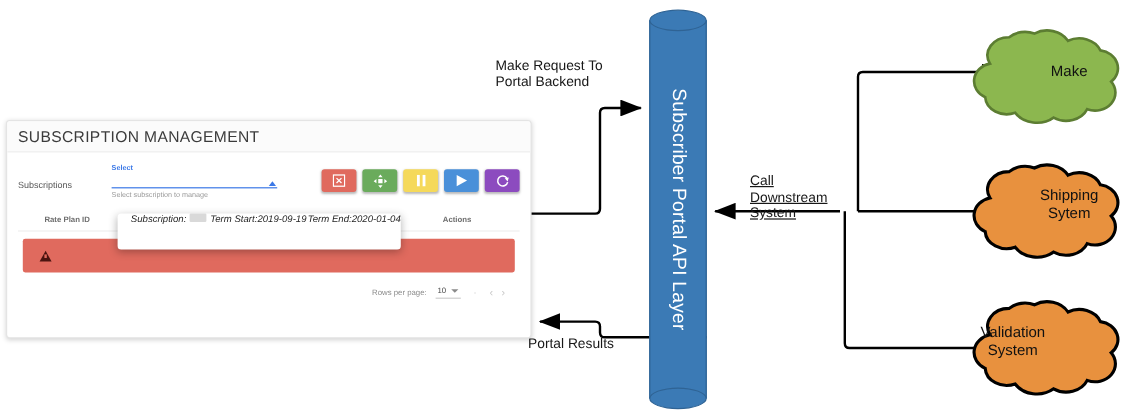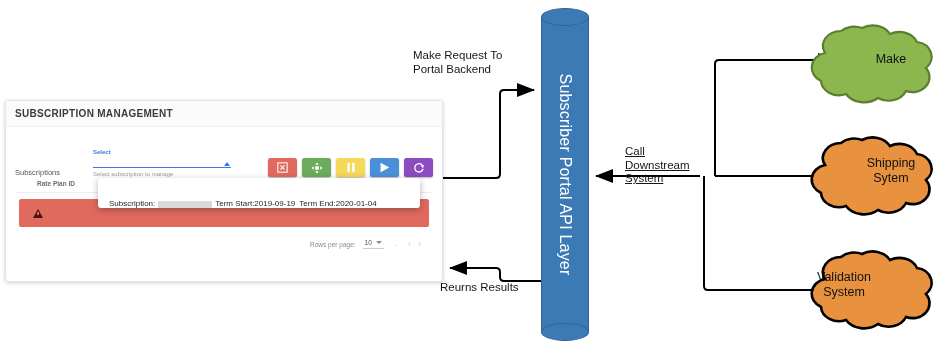--- a/index.html
+++ b/index.html
@@ -34,33 +34,33 @@
   .panel-header {
     height: 26px;
     background: #fbfbfb;
     border-bottom: 1px solid #eeeeee;
     display: flex;
     align-items: center;
     padding-left: 9px;
     box-sizing: border-box;
   }
   .panel-header-title {
-    font-size: 10px;
-    font-weight: bold;
+    font-size: 13px;
+    font-weight: normal;
     letter-spacing: 0.3px;
     color: #3b3b3b;
     text-align: center;
   }
   .panel-body {
     position: relative;
     padding: 6px 9px 0 9px;
   }
   .form-row {
     display: flex;
-    align-items: flex-end;
+    align-items: flex-start;
     height: 44px;
   }
   .field-label {
     font-size: 7.5px;
     color: #555555;
     width: 78px;
     padding-top: 17px;
     box-sizing: border-box;
   }
   .select-wrap {
@@ -177,33 +177,34 @@
     border-top: 3.5px solid #8a8a8a;
   }
   .page-range { color: #c9c9c9; padding: 0 4px; }
   .chev { color: #c9c9c9; font-size: 9px; cursor: pointer; }
 
   
   #tooltip-card {
     position: absolute;
     left: 98px;
     top: 178px;
-    width: 322px;
+    width: 236px;
     height: 30px;
     background: #ffffff;
     border-radius: 3px;
     box-shadow: 0 2px 7px rgba(0,0,0,0.3);
     display: flex;
-    align-items: flex-end;
+    align-items: flex-start;
     padding-left: 11px;
     box-sizing: border-box;
     font-size: 8px;
     color: #1f1f1f;
     white-space: nowrap;
     z-index: 6;
+    font-style: italic;
   }
   .redacted {
     display: inline-block;
     width: 54px;
     height: 7px;
     background: #d9d9d9;
     border-radius: 1px;
     margin: 0 3px;
     vertical-align: middle;
   }
@@ -332,21 +333,21 @@
   </svg>
 
   <div class="cloud-label" style="left:846px; top:52px; width:90px;">Make</div>
   <div class="cloud-label" style="left:846px; top:156px; width:90px;">Shipping
 Sytem</div>
   <div class="cloud-label" style="left:794px; top:270px; width:100px;">Validation
 System</div>
 
   <div class="flow-label" id="label-request">Make Request To
 Portal Backend</div>
-  <div class="flow-label" id="label-returns">Reurns Results</div>
+  <div class="flow-label" id="label-returns">Portal Results</div>
   <div class="flow-label" id="label-downstream">Call
 Downstream
 System</div>
 
   <div id="cylinder">
     <div class="cyl-body"></div>
     <div class="cyl-cap bottom"></div>
     <div class="cyl-cap top"></div>
     <div class="cyl-label">Subscriber Portal API Layer</div>
   </div>

